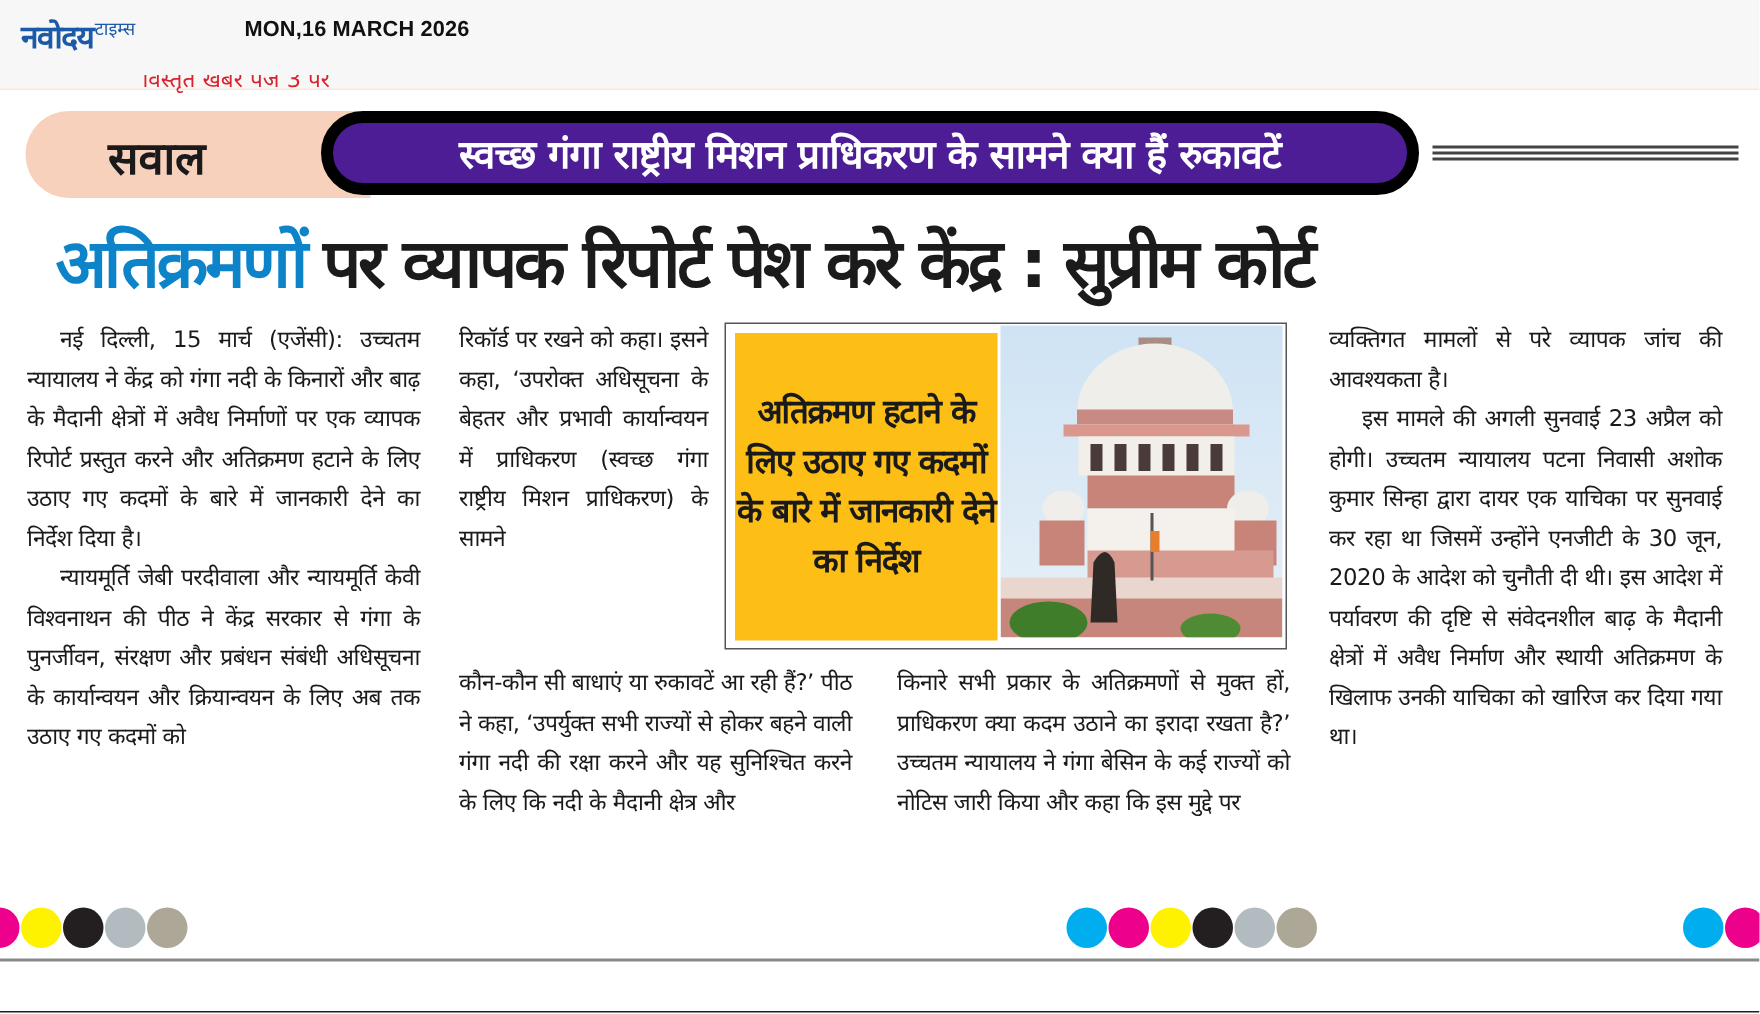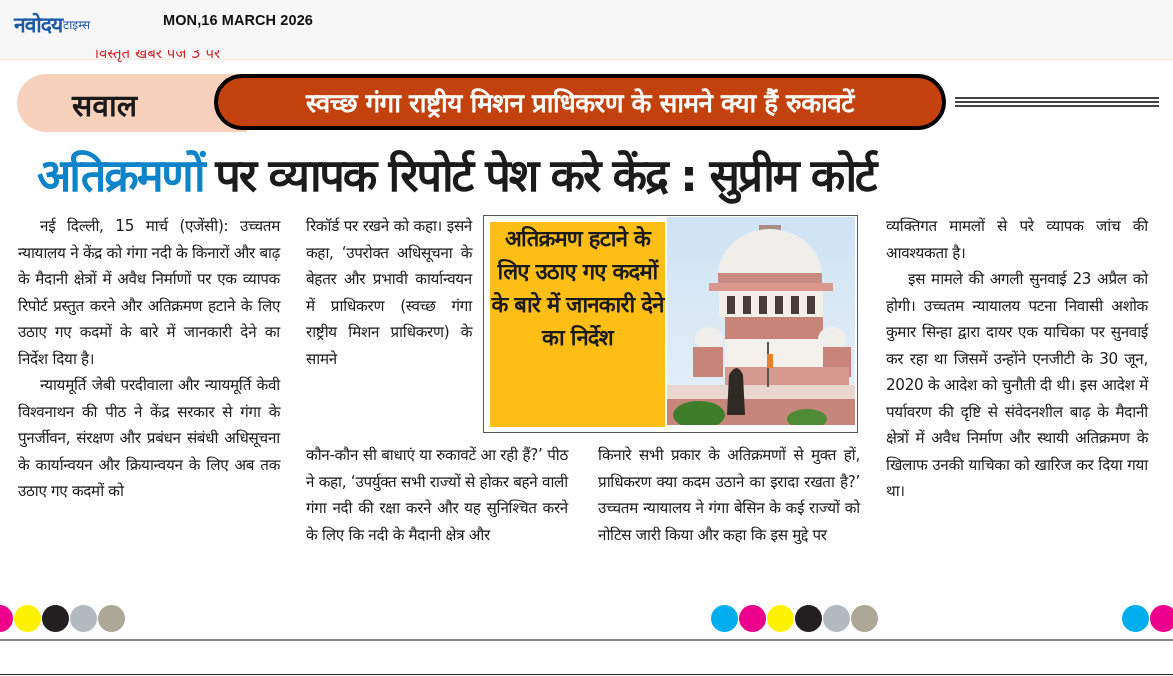--- a/index.html
+++ b/index.html
@@ -1,54 +1,54 @@
 <!DOCTYPE html>
 <html><head>
 <meta charset="utf-8">
 <style>
   * { box-sizing: border-box; margin: 0; padding: 0; }
   html, body { width: 1173px; height: 676px; overflow: hidden; background: #ffffff; }
   body { position: relative; font-family: "DejaVu Sans", "Liberation Sans", sans-serif; color: #1a1a1a; }
 
   
   .topbar { position: absolute; left: 0; top: 0; width: 1173px; height: 60px; background: #f7f7f7; border-bottom: 1px solid #fbe9d9; }
-  .logo { position: absolute; left: 14px; top: 10px; display: flex; align-items: center; }
+  .logo { position: absolute; left: 14px; top: 10px; display: flex; align-items: flex-start; }
   .logo-main { font-family: "DejaVu Sans", sans-serif; font-weight: bold; font-size: 21px; color: #1c5aa8; letter-spacing: -1px; }
   .logo-sub { font-family: Liberation Serif, serif; font-size: 12px; color: #1c5aa8; margin-left: 1px; }
   .edition { position: absolute; left: 163px; top: 10px; font-family: "Liberation Sans", sans-serif; font-weight: bold; font-size: 14.5px; line-height: 20px; color: #111; letter-spacing: 0.1px; }
 
   
   .kicker-clip { position: absolute; left: 95px; top: 50px; height: 14px; overflow: hidden; width: 190px; }
   .kicker-clip span { display: block; margin-top: -8px; font-size: 15px; color: #d9232d; font-family: "DejaVu Sans", sans-serif; white-space: nowrap; }
 
   
   .banner-question { position: absolute; left: 17px; top: 74px; width: 230px; height: 58px; background: #f8d1bd; border-radius: 29px 0 0 29px; }
   .banner-question-label { position: absolute; left: 72px; top: 84px; font-size: 30px; font-weight: bold; color: #1a1a1a; font-family: "DejaVu Sans", sans-serif; }
-  .banner-red { position: absolute; left: 214px; top: 74px; width: 732px; height: 56px; background: #c2410c; border-radius: 28px; border: 4px solid #000000; box-shadow: -2px 0 0 #f8d1bd; display: flex; align-items: center; justify-content: center; text-align: center; }
+  .banner-red { position: absolute; left: 214px; top: 74px; width: 732px; height: 56px; background: #4c1d95; border-radius: 28px; border: 8px solid #000000; box-shadow: -2px 0 0 #f8d1bd; display: flex; align-items: center; justify-content: center; text-align: center; }
   .banner-red span { color: #ffffff; font-size: 26px; font-weight: bold; font-family: "DejaVu Sans", sans-serif; letter-spacing: -0.5px; white-space: nowrap; }
   .banner-rules { position: absolute; left: 955px; top: 97px; width: 204px; height: 10px; }
   .banner-rules div { height: 2px; background: #444; margin-bottom: 2px; }
 
   
   .headline { position: absolute; left: 25px; top: 140px; width: 1125px; height: 66px; display: flex; align-items: center; white-space: nowrap; font-size: 45px; font-weight: bold; color: #1b1b1b; font-family: "DejaVu Sans", sans-serif; letter-spacing: -2.2px; }
   .headline .hl-blue { color: #0d84c9; margin: 0 12px; }
 
   
   .col { position: absolute; font-family: "DejaVu Sans", sans-serif; font-size: 15.2px; line-height: 26.5px; color: #1a1a1a; text-align: justify; letter-spacing: -0.3px; }
   .col p { margin: 0; }
   .col .indent { text-indent: 22px; }
   .col1 { left: 18px; top: 213px; width: 262px; }
   .col2 { left: 306px; top: 213px; width: 166px; }
   .col2b { left: 306px; top: 442px; width: 262px; }
   .col3 { left: 598px; top: 442px; width: 262px; }
   .col4 { left: 886px; top: 213px; width: 262px; }
 
   
   .inset { position: absolute; left: 483px; top: 215px; width: 375px; height: 218px; border: 1px solid #555; background: #fff; }
-  .inset-yellow { position: absolute; left: 6px; top: 6px; width: 175px; height: 205px; background: #fdbe16; display: flex; justify-content: center; text-align: center; }
+  .inset-yellow { position: absolute; left: 6px; top: 6px; width: 175px; height: 205px; background: #fdbe16; display: flex; align-items: center; justify-content: center; text-align: center; }
   .inset-yellow span { font-size: 22px; line-height: 33px; font-weight: bold; color: #1a1a1a; font-family: "DejaVu Sans", sans-serif; letter-spacing: -0.8px; }
   .inset-photo { position: absolute; left: 183px; top: 1px; width: 188px; height: 208px; background: linear-gradient(#cfe3f4, #e7f0f7); overflow: hidden; }
 
   
   .dots { position: absolute; top: 605px; display: flex; }
   .dot { width: 27px; height: 27px; border-radius: 50%; margin-right: 1px; }
   .rule-grey { position: absolute; left: 0; top: 639px; width: 1173px; height: 2px; background: #888; }
   .rule-black { position: absolute; left: 0; top: 674px; width: 1173px; height: 1px; background: #222; }
 </style>
 </head>

